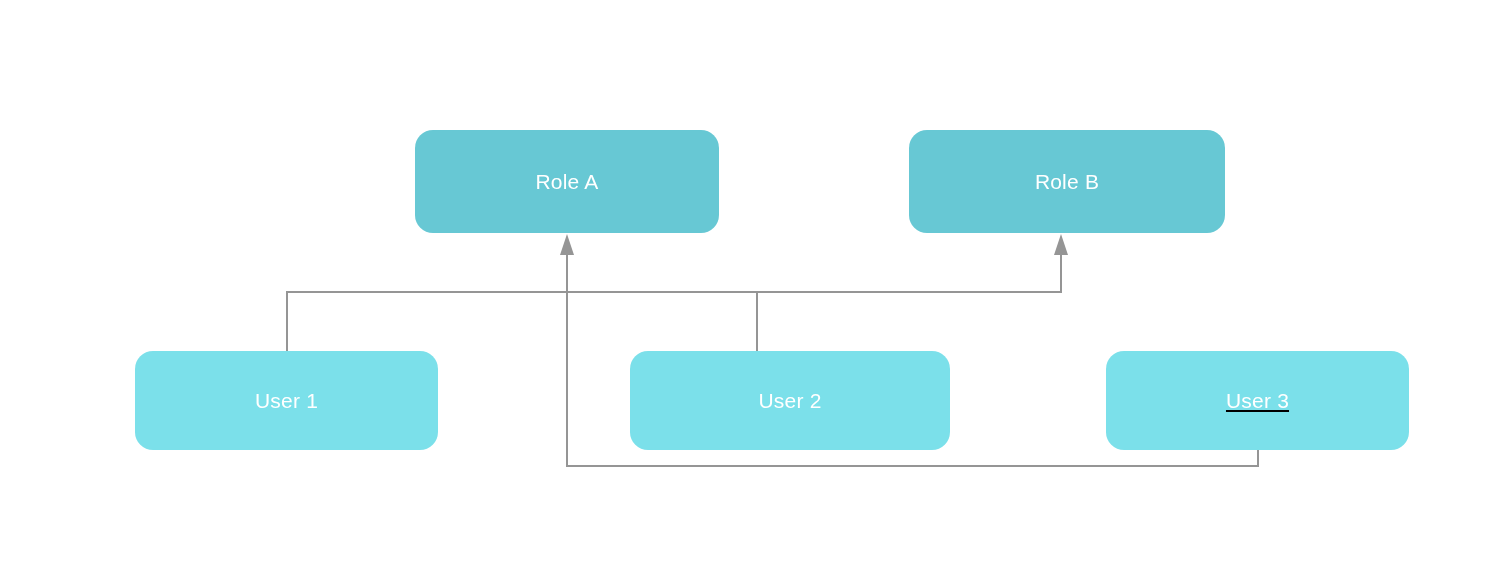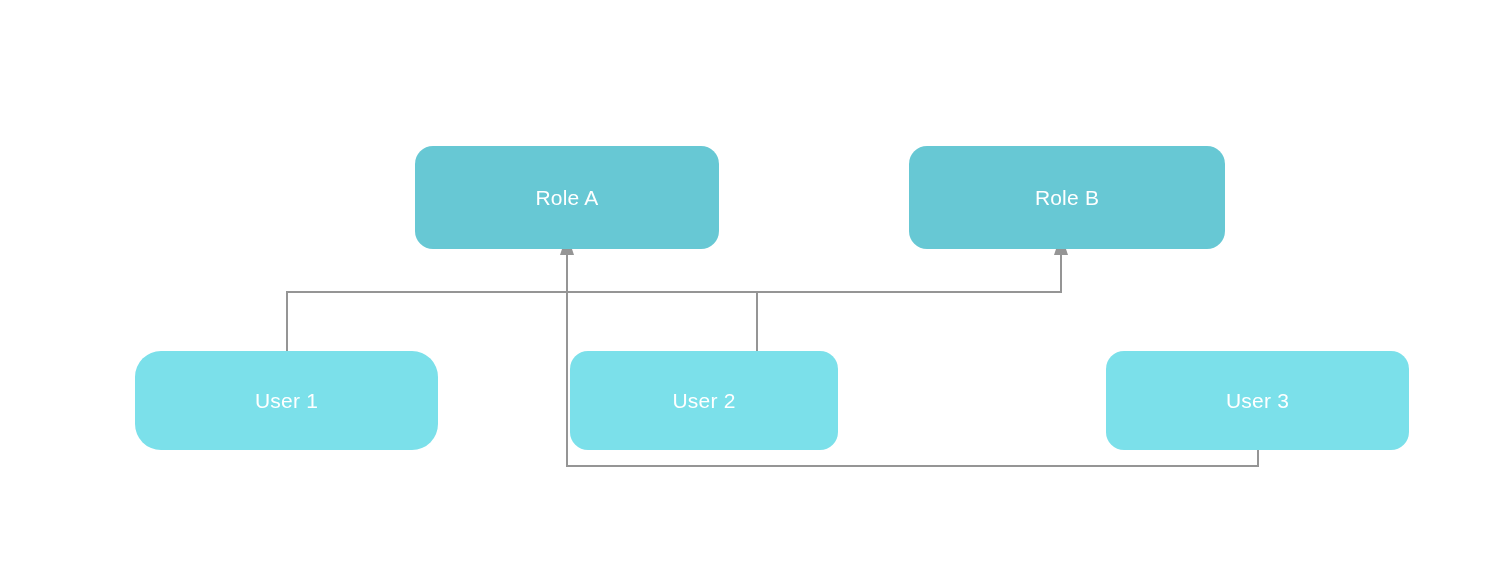--- a/index.html
+++ b/index.html
@@ -35,34 +35,34 @@
   }
   .node {
     position: absolute;
     border-radius: 18px;
     display: flex;
     align-items: center;
     justify-content: center;
     box-sizing: border-box;
     cursor: default;
   }
-  .node-role { background: var(--role-fill, #67c8d4); margin-top: 16px; }
+  .node-role { background: var(--role-fill, #67c8d4); }
   .node-user { background: var(--user-fill, #7be0ea); }
   .node-label {
     color: var(--label-text, #ffffff);
     font-size: 21px;
     font-weight: 400;
     letter-spacing: 0.2px;
     user-select: none;
   }
   .node-role-a { left: 415px; top: 130px; width: 304px; height: 103px; }
   .node-role-b { left: 909px; top: 130px; width: 316px; height: 103px; }
-  .node-user-1 { left: 135px; top: 351px; width: 303px; height: 99px; border-radius: 26px; }
-  .node-user-2 { left: 570px; top: 351px; width: 268px; height: 99px; }
-  .node-user-3 { left: 1106px; top: 351px; width: 303px; height: 99px; }
+  .node-user-1 { left: 135px; top: 351px; width: 303px; height: 99px; }
+  .node-user-2 { left: 630px; top: 351px; width: 320px; height: 99px; }
+  .node-user-3 { left: 1106px; top: 351px; width: 303px; height: 99px; text-decoration: underline; }
 </style>
 </head>
 <body>
 
 <div class="canvas">
 
   <svg class="edges-layer" viewBox="0 0 1494 578" xmlns="http://www.w3.org/2000/svg">
 
     <polyline class="connector" points="287,351 287,292 1061,292 1061,253"></polyline>
 

